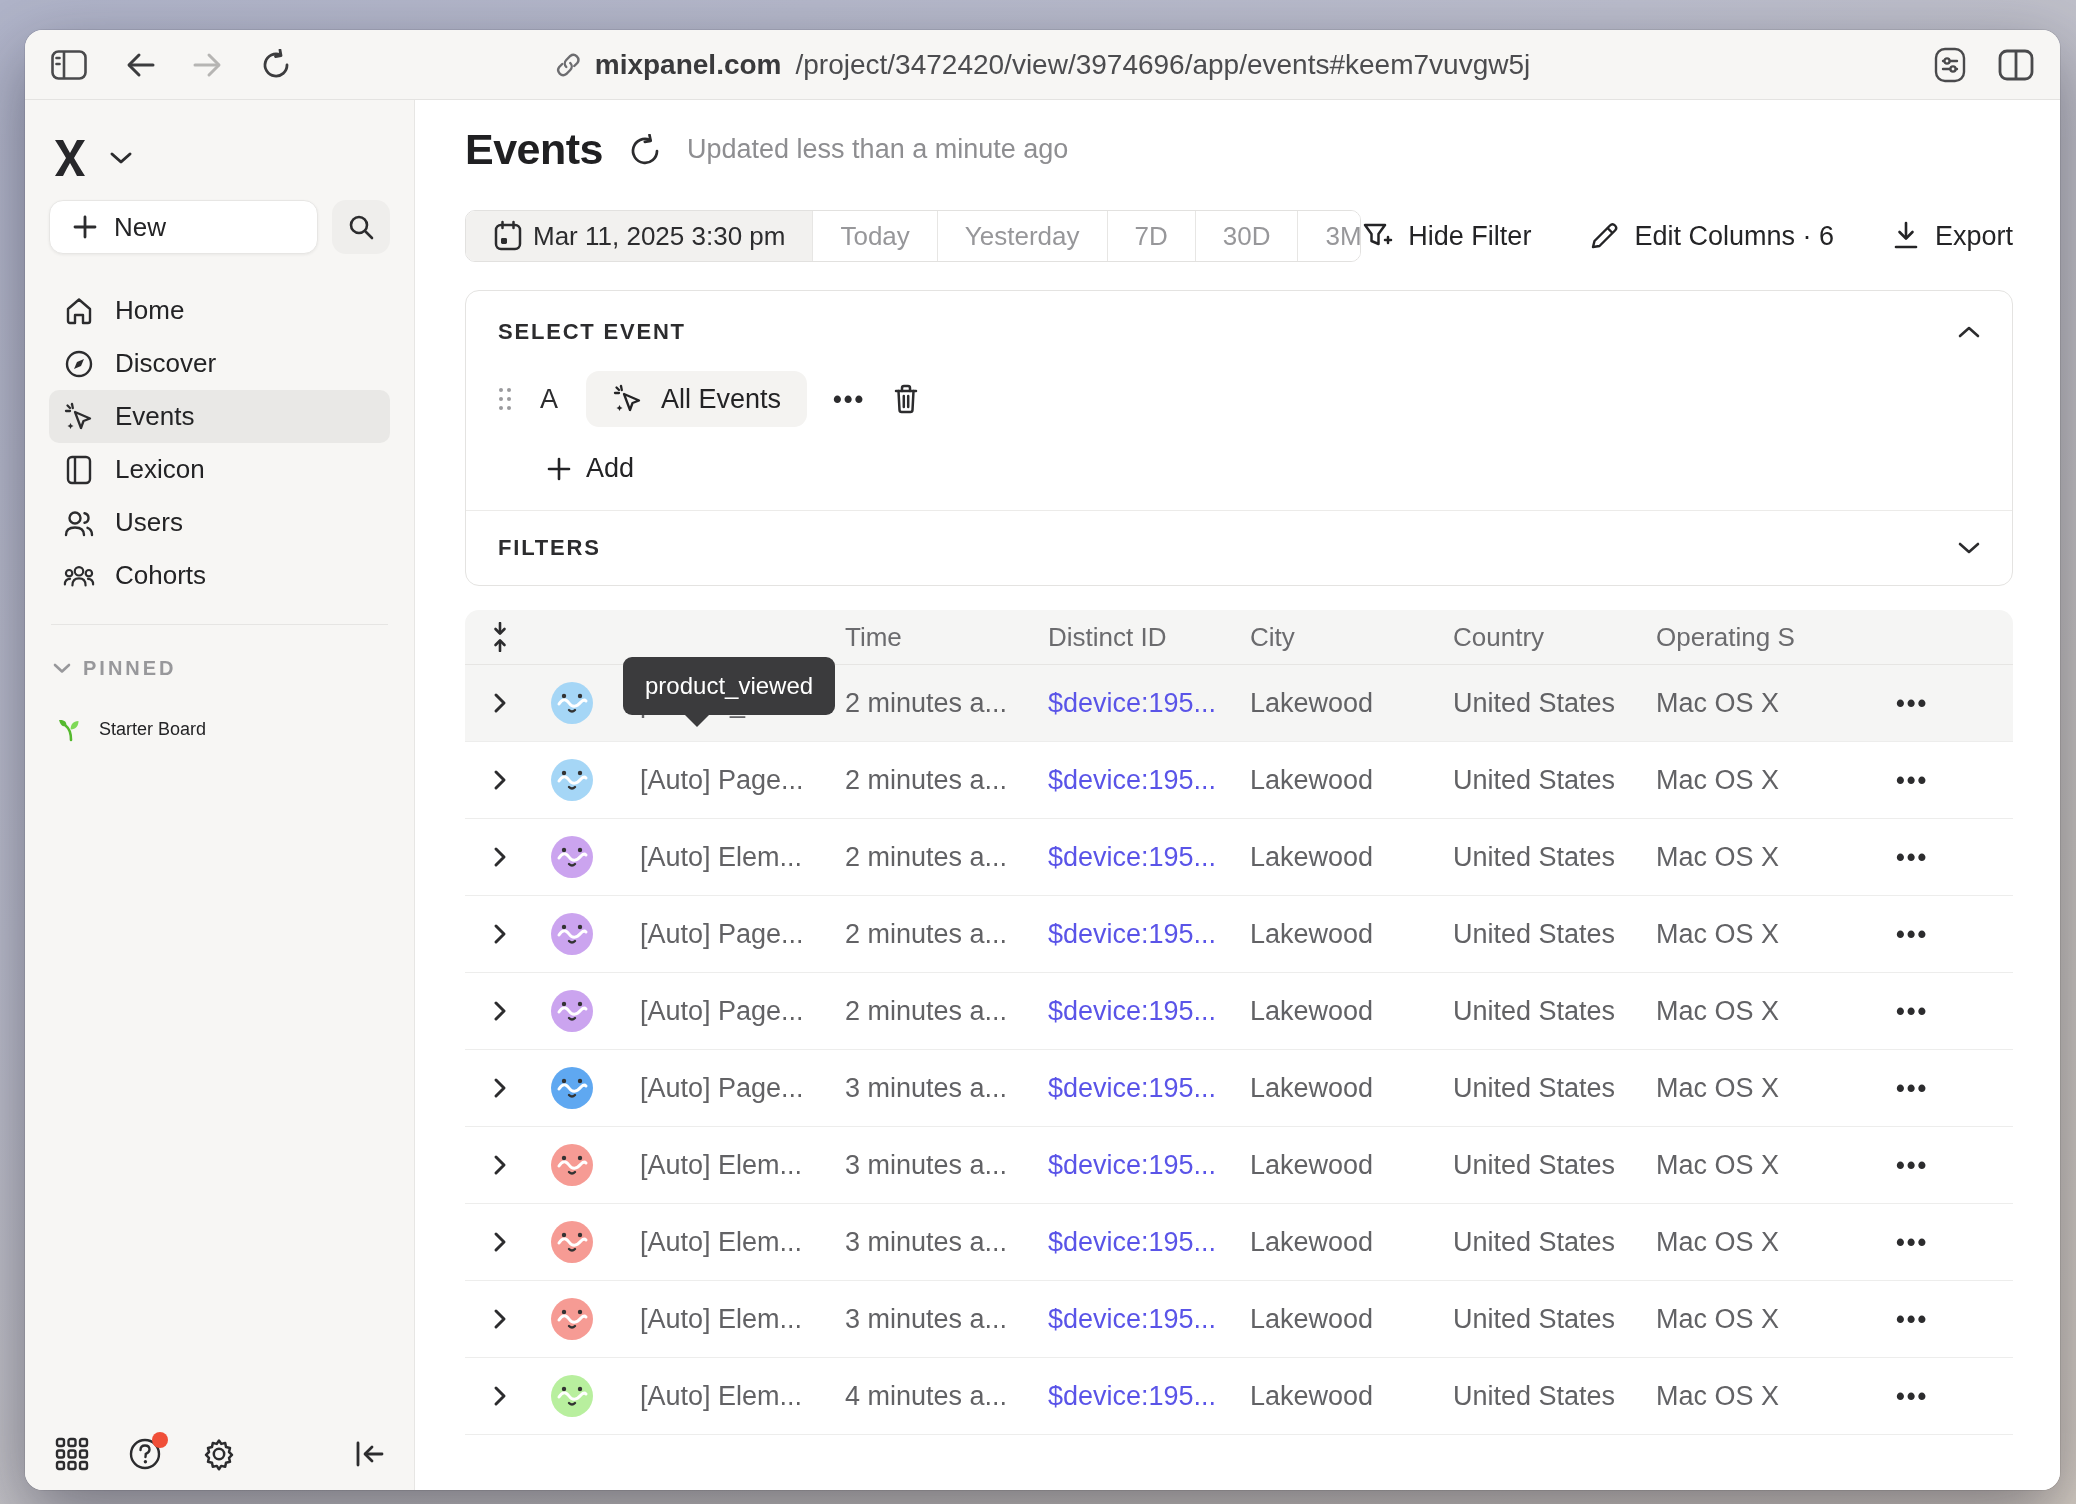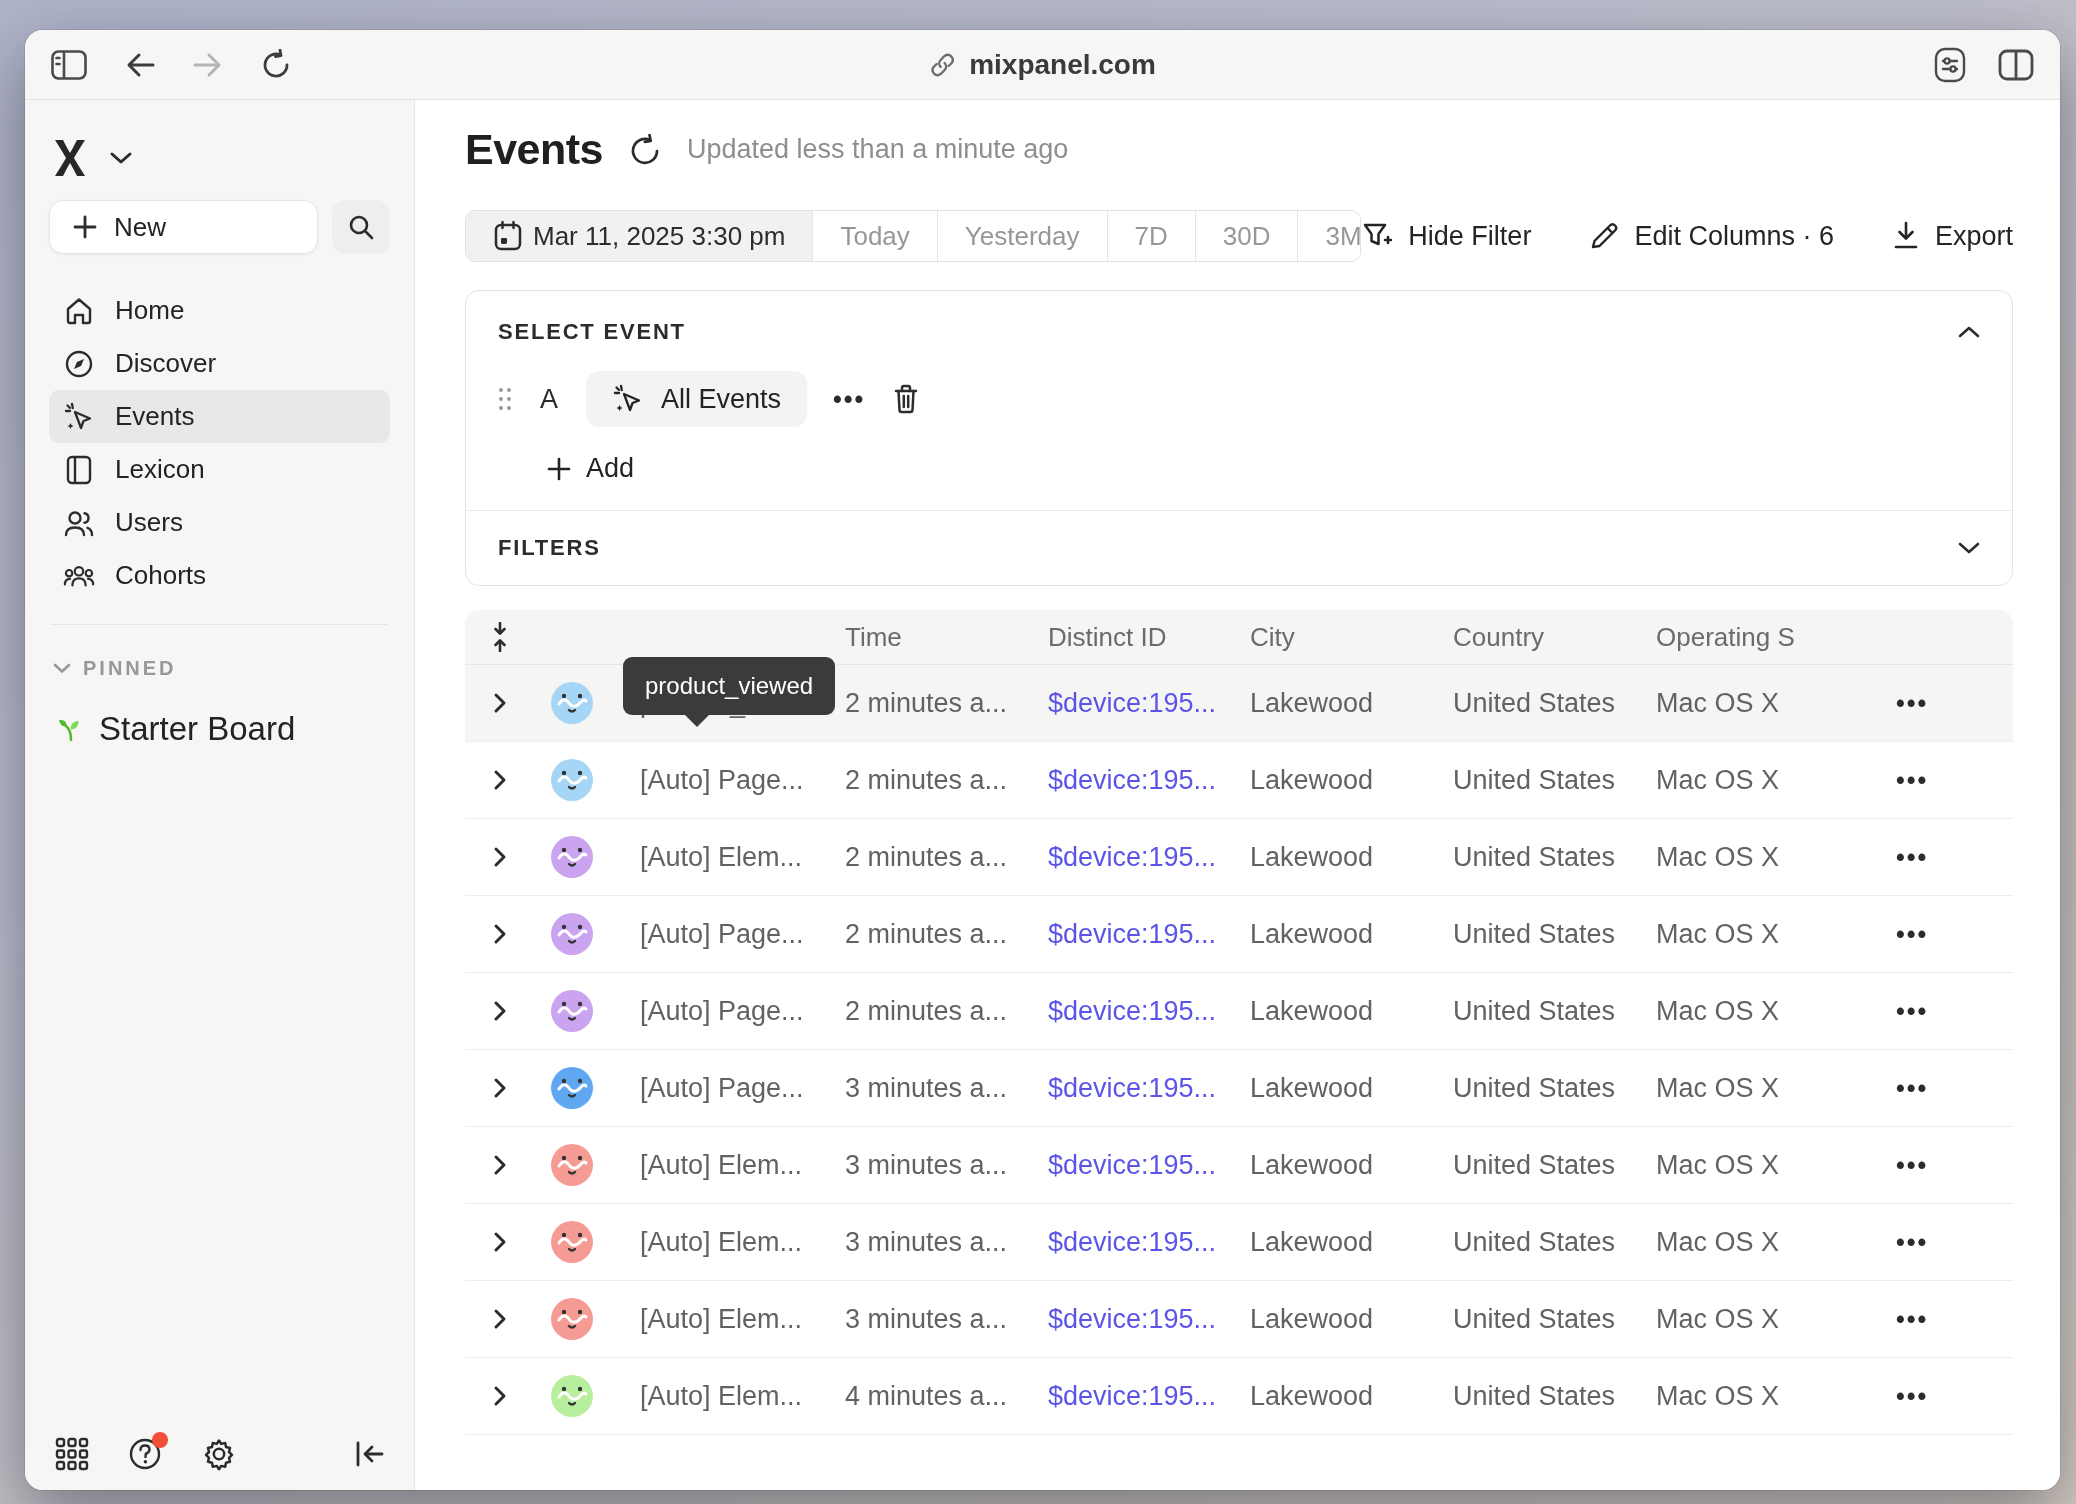--- a/index.html
+++ b/index.html
@@ -56,21 +56,21 @@
     border-radius:10px; cursor:pointer; font-size:26px; color:#232325;
   }
   .nav-item.active{ background:#e9e8e6; }
   .nav-icon{ width:32px; display:flex; justify-content:center; }
   .side-divider{ height:1px; background:#e6e5e3; margin:22px 2px 0 2px; }
   .pinned-head{
     display:flex; align-items:center; gap:12px; margin-top:26px; padding:0 4px;
     font-size:20px; letter-spacing:3px; color:#98989b; font-weight:700; cursor:pointer; height:34px;
   }
   .pinned-item{ display:flex; align-items:center; gap:14px; margin-top:22px; padding:0 8px;
-    font-size:33px; color:#232325; cursor:pointer; height:44px; }
+    font-size:18px; color:#232325; cursor:pointer; height:44px; }
   .side-bottom{
     position:absolute; left:0; right:0; bottom:0; height:72px;
     display:flex; align-items:center; gap:38px; padding:0 30px;
   }
   .side-bottom .spacer{ flex:1; }
   .help-wrap{ position:relative; display:flex; }
   .red-dot{ position:absolute; right:-5px; top:-4px; width:16px; height:16px; border-radius:50%; background:#f04f38; }
   
   .page-head{ display:flex; align-items:center; gap:26px; height:62px; }
   .page-title{ font-size:43px; font-weight:800; color:#202022; letter-spacing:-.5px; }
@@ -180,20 +180,21 @@
       </button>
     </div>
     <div class="url-wrap">
       <span>
         <svg width="26" height="26" viewBox="0 0 26 26" fill="none" stroke="#6d6d70" stroke-width="2.4" stroke-linecap="round">
           <path d="M11 15 a5 5 0 0 1 0 -7 l4 -4 a5 5 0 0 1 7 7 l-3 3"></path>
           <path d="M15 11 a5 5 0 0 1 0 7 l-4 4 a5 5 0 0 1 -7 -7 l3 -3"></path>
         </svg>
       </span>
       <span class="url-domain">mixpanel.com</span>
+        <span class="url-path">/project/3472420/view/3974696/app/events#keem7vuvgw5j</span>
     </div>
     <div class="tb-right">
       <button class="tb-btn">
         <svg width="36" height="36" viewBox="0 0 36 36" fill="none" stroke="#4a4a4c" stroke-width="2.4">
           <rect x="4" y="2" width="28" height="32" rx="9"></rect>
           <line x1="11" y1="14" x2="25" y2="14" stroke-linecap="round"></line>
           <circle cx="15" cy="14" r="2.6" fill="#f7f6f4"></circle>
           <line x1="11" y1="22" x2="25" y2="22" stroke-linecap="round"></line>
           <circle cx="21" cy="22" r="2.6" fill="#f7f6f4"></circle>
         </svg>

